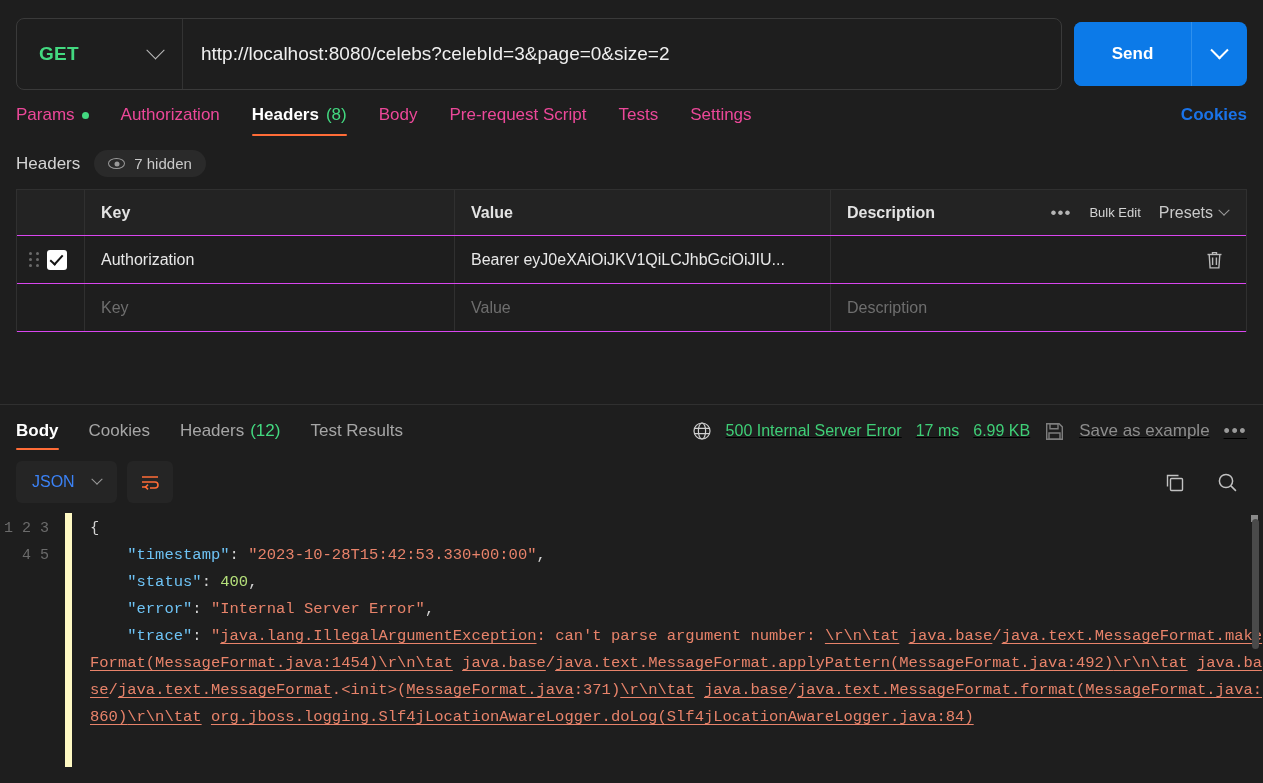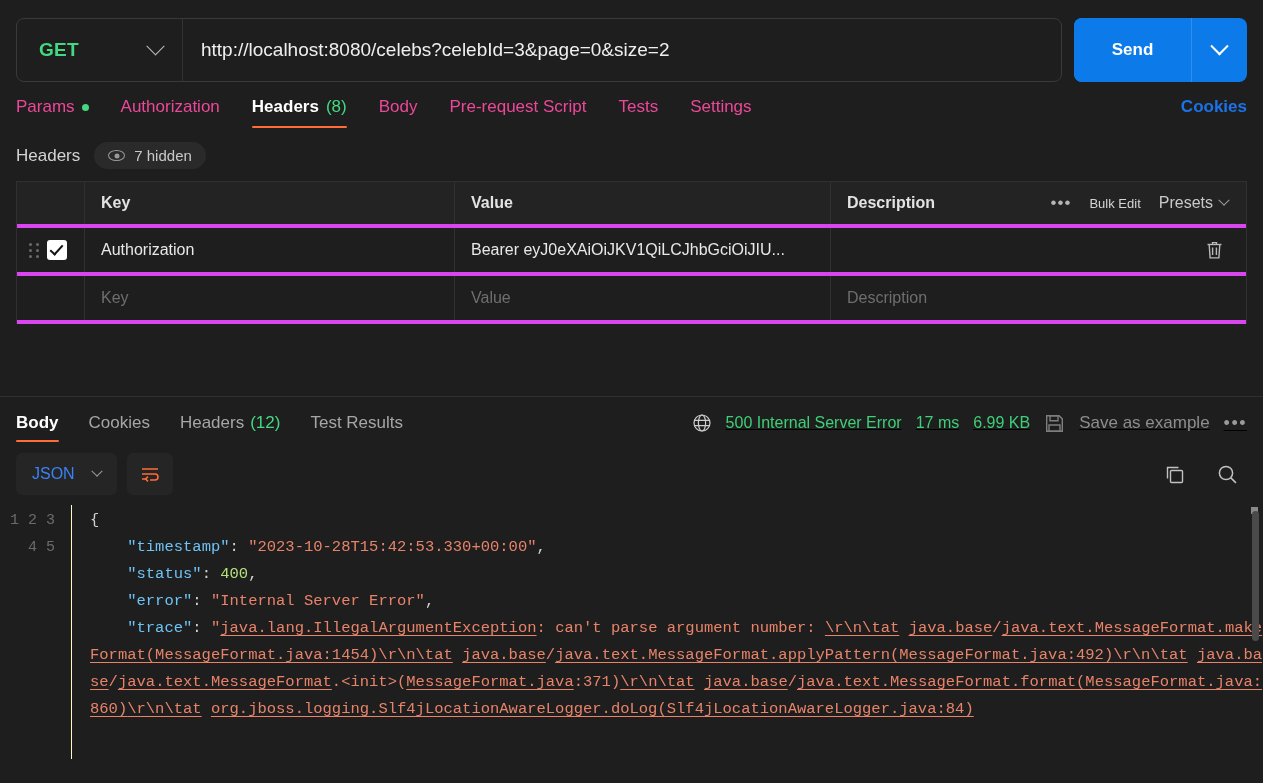--- a/index.html
+++ b/index.html
@@ -13,21 +13,21 @@
   .app { position: relative; width: 1263px; height: 783px; background: #1e1e1e; }
 
   
   .urlbar-row {
     display: flex; align-items: center;
     padding: 18px 16px 0 16px;
     gap: 12px;
   }
   .url-box {
     flex: 1;
-    height: 64px;
+    height: 72px;
     border: 1px solid #3a3a3a;
     border-radius: 8px;
     background: #1e1e1e;
     display: flex; align-items: center;
   }
   .method-sel {
     width: 166px; height: 100%;
     display: flex; align-items: center; justify-content: space-between;
     padding: 0 20px 0 22px;
     cursor: pointer;
@@ -116,21 +116,21 @@
     border-radius: 50% 50%; position: relative;
   }
   .eye::after {
     content: ""; position: absolute; left: 50%; top: 50%;
     width: 5px; height: 5px; background: #9a9a9a; border-radius: 50%;
     transform: translate(-50%,-50%);
   }
 
   
   .tbl { margin: 0 16px; border: 1px solid #303030; border-bottom: none; }
-  .trow { display: flex; border-bottom: 4px solid #d946ef; }
+  .trow { display: flex; border-bottom: 1px solid #d946ef; }
   .thead { background: #232323; height: 46px; }
   .c-chk { width: 68px; border-right: 1px solid #303030; display: flex; align-items: center; gap: 8px; padding-left: 12px; }
   .c-key { width: 370px; border-right: 1px solid #303030; display: flex; align-items: center; padding-left: 16px; }
   .c-val { width: 376px; border-right: 1px solid #303030; display: flex; align-items: center; padding-left: 16px; }
   .c-desc { flex: 1; display: flex; align-items: center; padding-left: 16px; }
   .thead .c-key, .thead .c-val, .thead .c-desc { color: #e3e3e3; font-size: 16px; font-weight: bold; }
   .trow.data { height: 48px; }
   .trow.empty { height: 48px; }
   .cell-text { color: #e8e8e8; font-size: 16px; }
   .cell-ph { color: #6e6e6e; font-size: 16px; }
@@ -206,21 +206,21 @@
 
   
   .code-area {
     position: relative; margin-top: 10px;
     height: 254px; overflow: hidden; display: flex;
   }
   .gutter {
     width: 72px; text-align: right; padding-right: 16px;
     color: #6b6b6b; font-size: 15px; line-height: 27px;
     font-family: "Liberation Mono", monospace;
-    border-right: 1px solid #fef9c3;
+    border-right: 7px solid #fef9c3;
     padding-top: 2px;
   }
   .code {
     flex: 1; padding-left: 18px; padding-top: 2px;
     font-family: "Liberation Mono", monospace;
     font-size: 15.5px; line-height: 27px;
     color: #d2d2d2; white-space: pre-wrap; word-break: break-all;
   }
   .k { color: #6ec3f5; }
   .s { color: #e8836a; }

